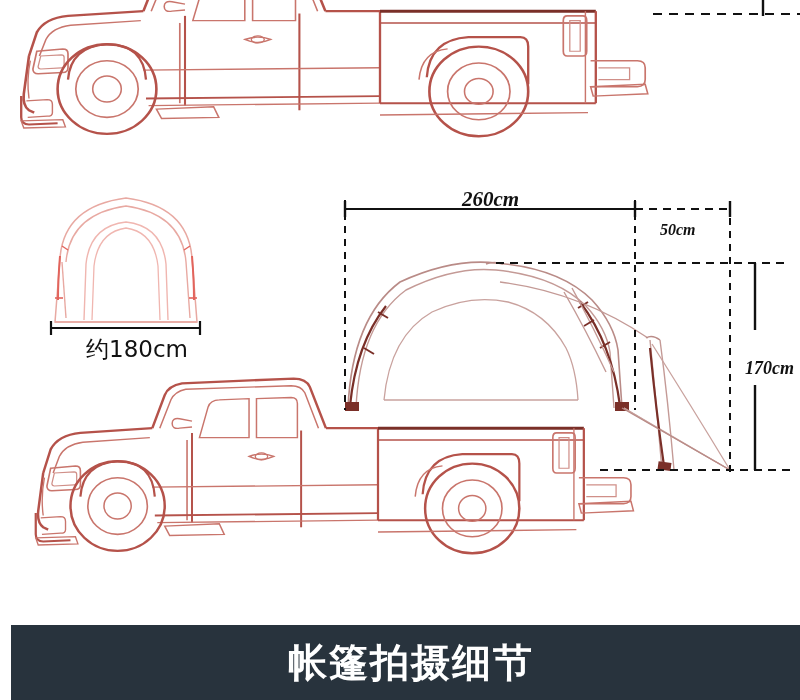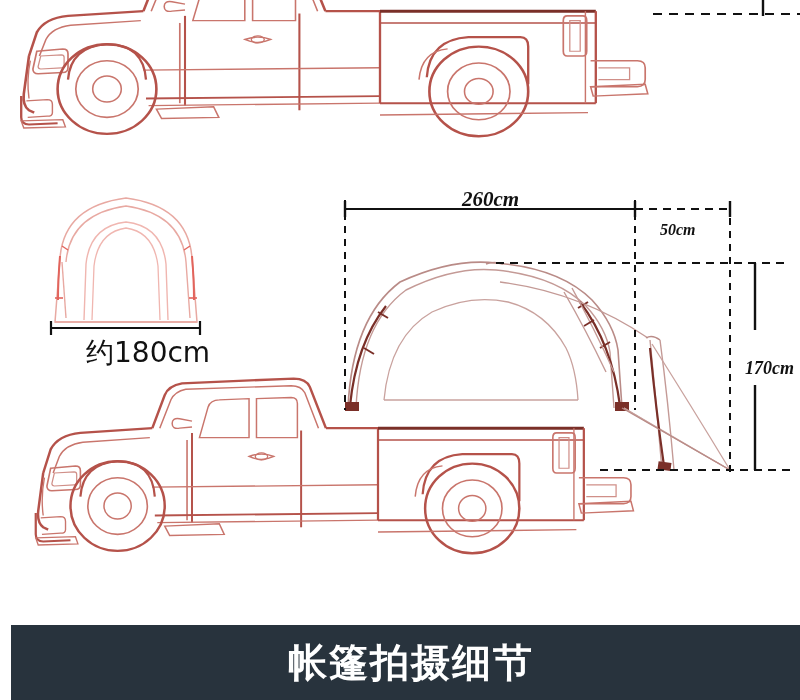--- a/index.html
+++ b/index.html
@@ -14,21 +14,21 @@
     font-family:"Liberation Serif", serif;
     font-style:italic;
     font-weight:700;
     color:#111111;
     white-space:nowrap;
   }
   #label-260{ left:462px; top:187px; font-size:21px; }
   #label-50{  left:660px; top:181px; font-size:16px;margin-top:40px; }
   #label-170{ left:745px; top:358px; font-size:18px; }
   #label-180{
-    left:86px; top:334px; font-size:28px;
+    left:86px; top:334px; font-size:23px;
     font-style:normal;
     font-family:"DejaVu Sans", sans-serif;
     font-weight:400;
   }
   #banner{
     position:absolute;left:11px;top:625px;width:800px;height:75px;
     background:#28333d;
     display:flex;align-items:center;justify-content:center;
   }
   #banner-text{

